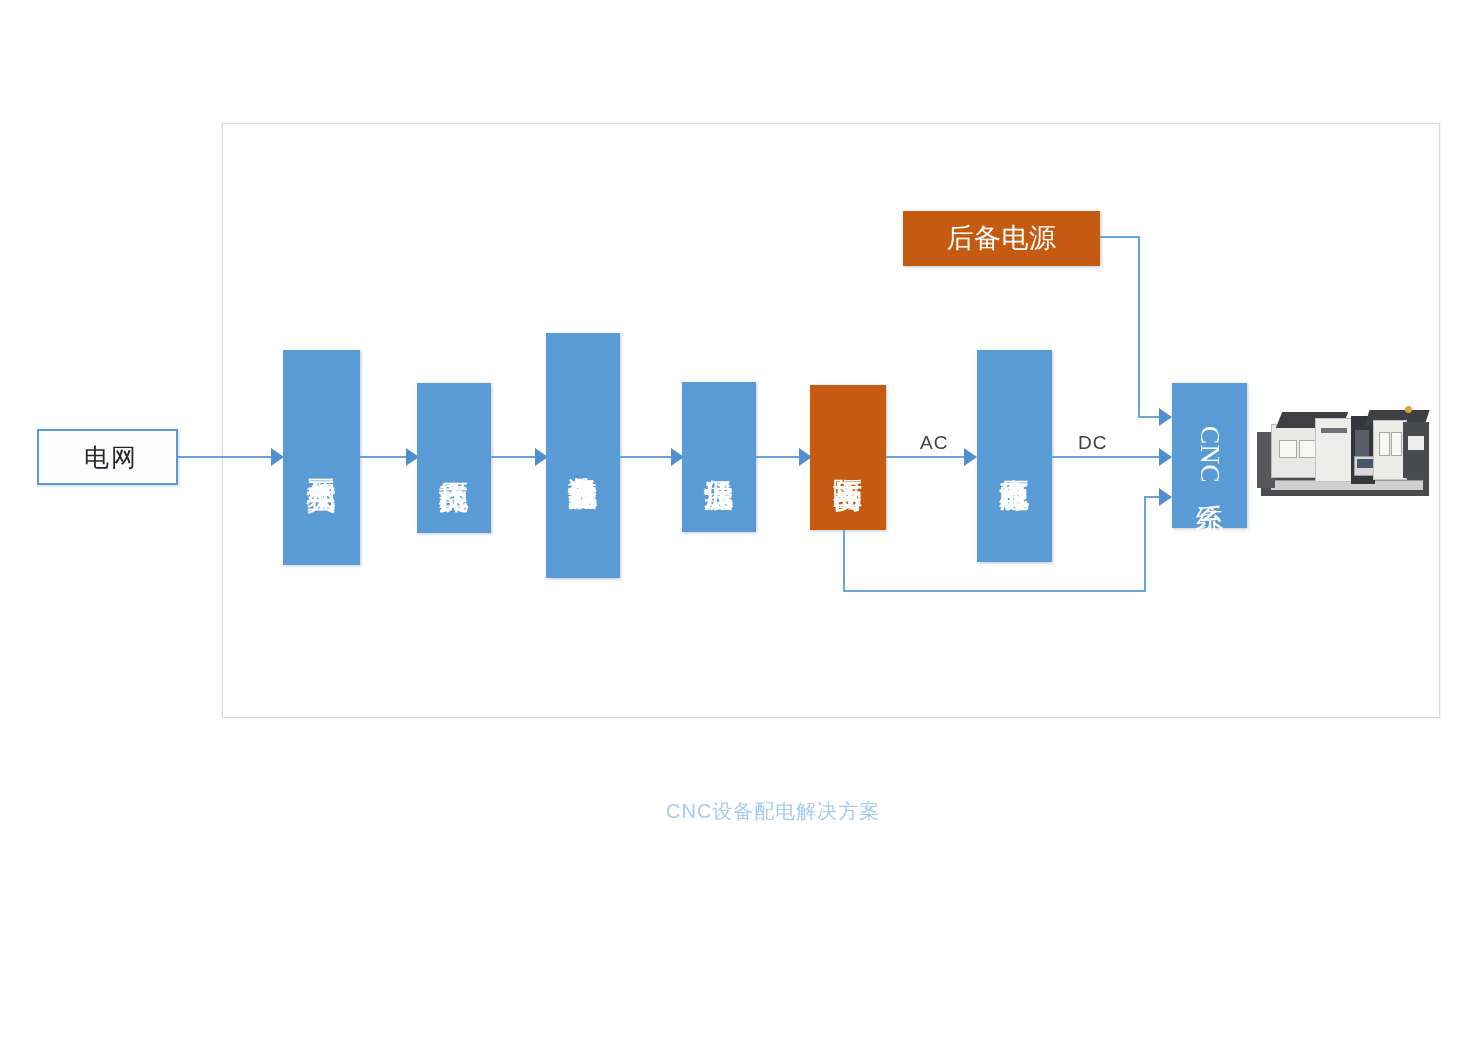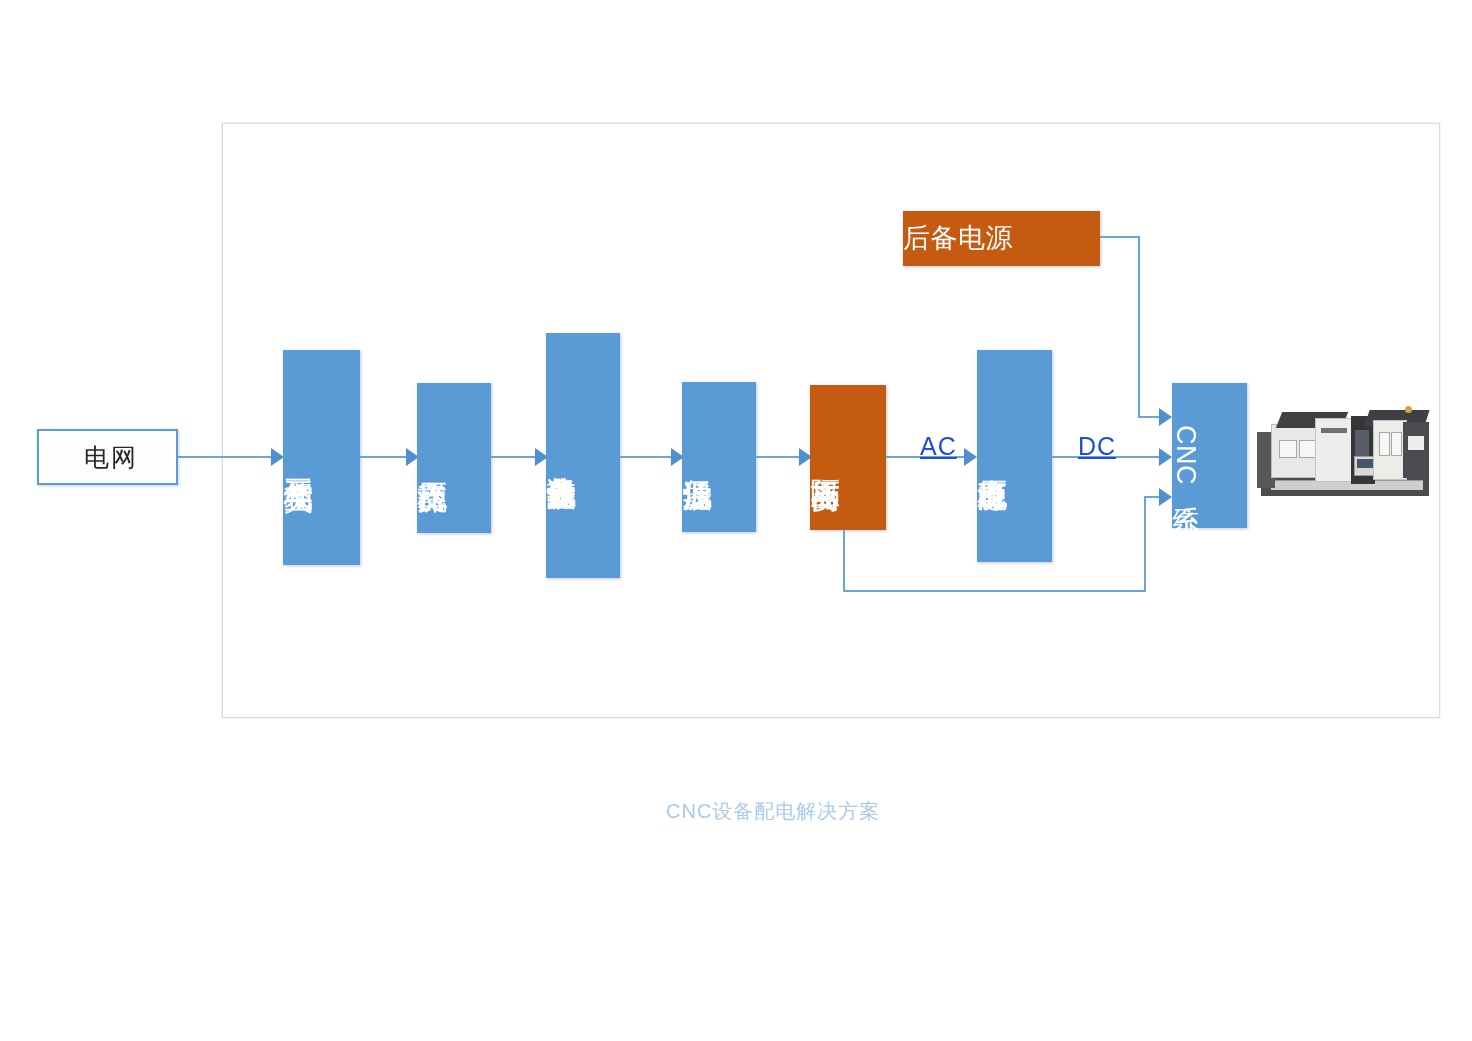--- a/index.html
+++ b/index.html
@@ -33,23 +33,24 @@
     box-shadow: 0 0 2px rgba(140,150,170,0.30);
     box-sizing: border-box;
   }
 
   
   .node {
     position: absolute;
     box-sizing: border-box;
     display: flex;
     align-items: center;
-    justify-content: flex-start;
+    justify-content: center;
     color: #ffffff;
     box-shadow: 1px 1px 3px rgba(120,130,150,0.45);
+    font-family: Liberation Serif, serif;
   }
   .node .lbl {
     display: block;
     line-height: 1.04;
     letter-spacing: 0.5px;
   }
 
   
   .vert .lbl {
     writing-mode: vertical-rl;
@@ -92,24 +93,23 @@
   .arrow {
     position: absolute;
     width: 0; height: 0;
     border-top: 9px solid transparent;
     border-bottom: 9px solid transparent;
     border-left: 13px solid #4f8fd0;
   }
 
   .flowlabel {
     position: absolute;
-    color: #1d4ed8;
-    font-size: 25px;
+    color: #404040;
+    font-size: 19px;
     letter-spacing: 1px;
-    text-decoration: underline;
   }
 
   .caption {
     position: absolute;
     color: #a8cbeb;
     font-size: 20px;
     letter-spacing: 1px;
     white-space: nowrap;
   }
 

